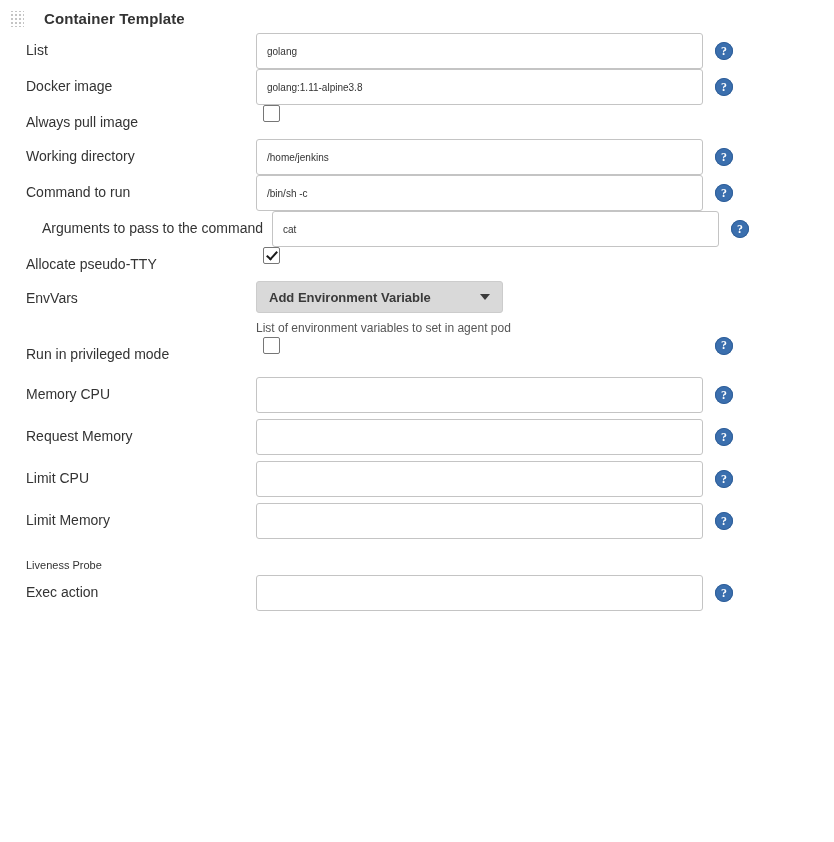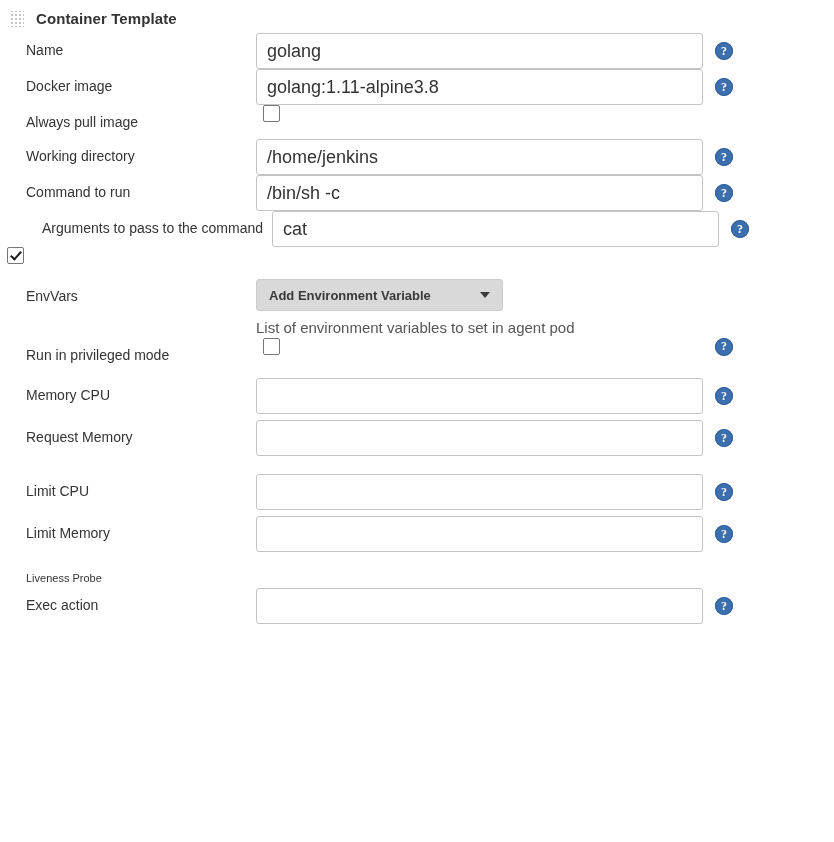--- a/index.html
+++ b/index.html
@@ -21,21 +21,21 @@
     position: relative;
     width: 834px;
     height: 842px;
     background: #ffffff;
   }
 
   
   .section-header {
     display: flex;
     align-items: center;
-    gap: 12px;
+    gap: 20px;
     padding: 10px 0 6px 10px;
   }
   .drag-handle {
     width: 14px;
     height: 16px;
     cursor: move;
     display: inline-block;
     background-image:
       radial-gradient(#b9b9b9 1px, transparent 1.1px);
     background-size: 4px 4px;
@@ -79,21 +79,21 @@
     display: flex;
     align-items: center;
   }
   input.text {
     box-sizing: border-box;
     width: 447px;
     height: 36px;
     border: 1px solid #c4c4c4;
     border-radius: 3px;
     padding: 4px 10px;
-    font-size: 18px;
+    font-size: 10px;
     font-family: "Liberation Sans", sans-serif;
     color: #333;
     background: #ffffff;
     outline: none;
   }
 
   
   .checkbox {
     box-sizing: border-box;
     width: 17px;
@@ -160,21 +160,21 @@
   }
   .dropdown-btn .caret {
     width: 0;
     height: 0;
     border-left: 5px solid transparent;
     border-right: 5px solid transparent;
     border-top: 6px solid #3a3a3a;
     margin-left: 10px;
   }
   .helptext {
-    font-size: 15px;
+    font-size: 12px;
     color: #555;
     padding-left: 0;
   }
 
   .row-env .control { flex-direction: column; align-items: flex-start; }
   .row-env .dropdown-wrap { margin-left: 0; }
 
   .subheading {
     padding: 8px 8px 2px 26px;
     font-size: 11px;
@@ -189,21 +189,21 @@
 <div class="page">
 
   <div class="section-header">
     <span class="drag-handle"></span>
     <span class="section-title">Container Template</span>
   </div>
 
   <div class="form">
 
     <div class="row">
-      <div class="label">Name</div>
+      <div class="label">List</div>
       <div class="control">
         <input class="text" type="text" value="golang" style="">
         <div class="help">
             <span>?</span>
           </div>
       </div>
     </div>
 
     <div class="row">
       <div class="label">Docker image</div>
@@ -246,20 +246,21 @@
       <div class="label wide">Arguments to pass to the command</div>
       <div class="control">
         <input class="text" type="text" value="cat" style="">
         <div class="help">
             <span>?</span>
           </div>
       </div>
     </div>
 
     <div class="row">
+      <div class="label">Allocate pseudo-TTY</div>
       <div class="control">
         <span class="checkbox checked"></span>
       </div>
     </div>
 
     <div class="row row-env">
       <div class="label">EnvVars</div>
       <div class="control">
         <div class="dropdown-wrap">
           <div class="dropdown-btn">
@@ -295,21 +296,21 @@
     <div class="row" style="margin-top:6px">
       <div class="label">Request Memory</div>
       <div class="control">
         <input class="text" type="text" value="" style="">
         <div class="help">
             <span>?</span>
           </div>
       </div>
     </div>
 
-    <div class="row" style="margin-top:18px">
+    <div class="row" style="margin-top:6px">
       <div class="label">Limit CPU</div>
       <div class="control">
         <input class="text" type="text" value="" style="">
         <div class="help">
             <span>?</span>
           </div>
       </div>
     </div>
 
     <div class="row" style="margin-top:6px">

